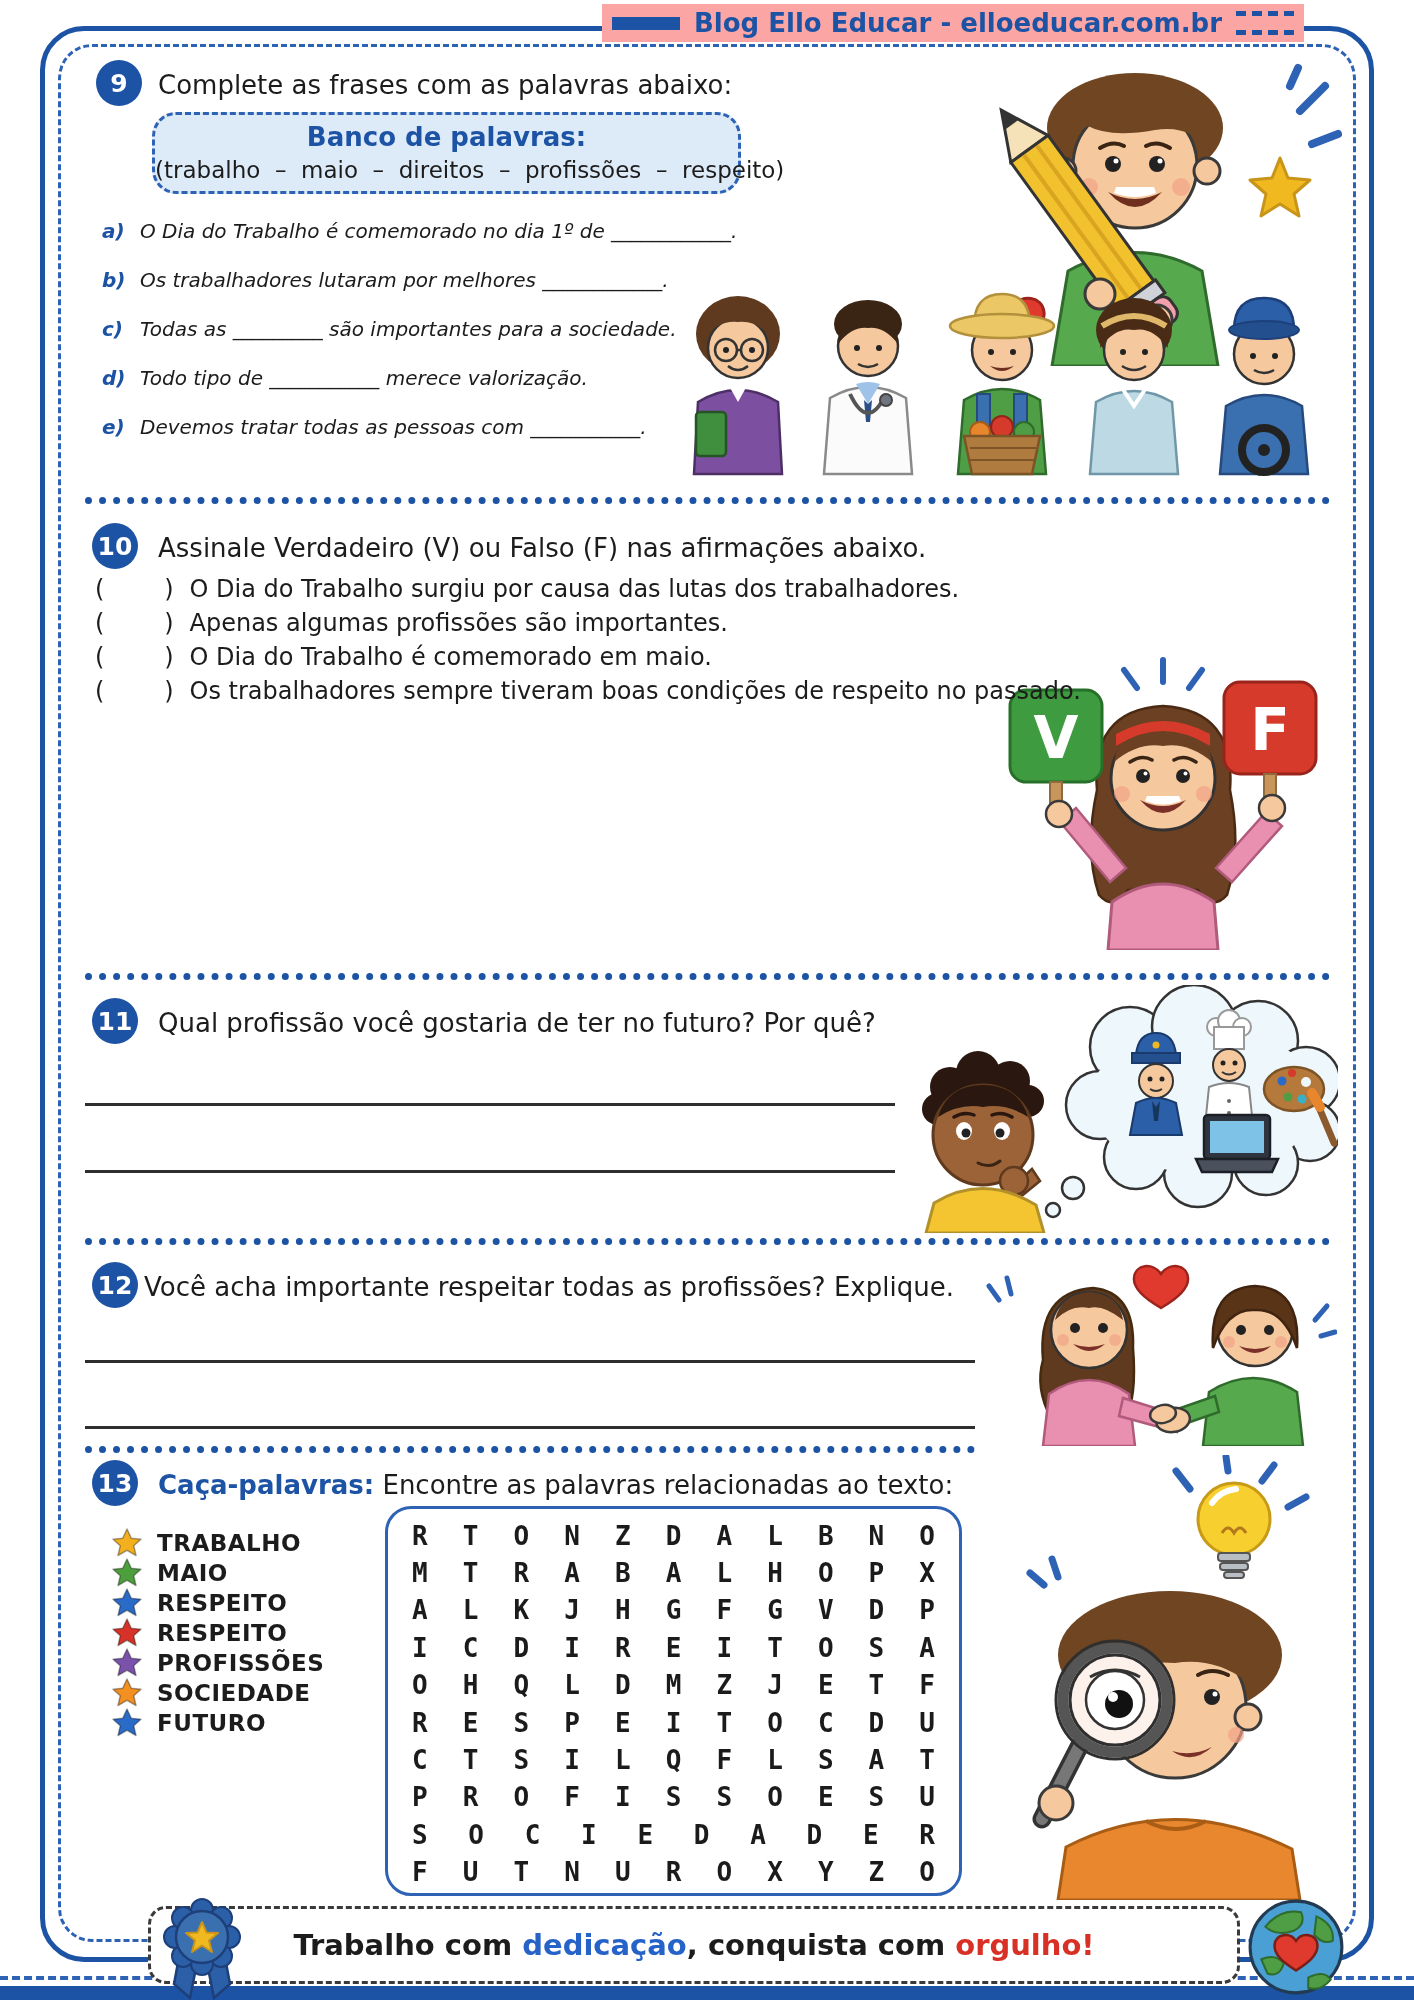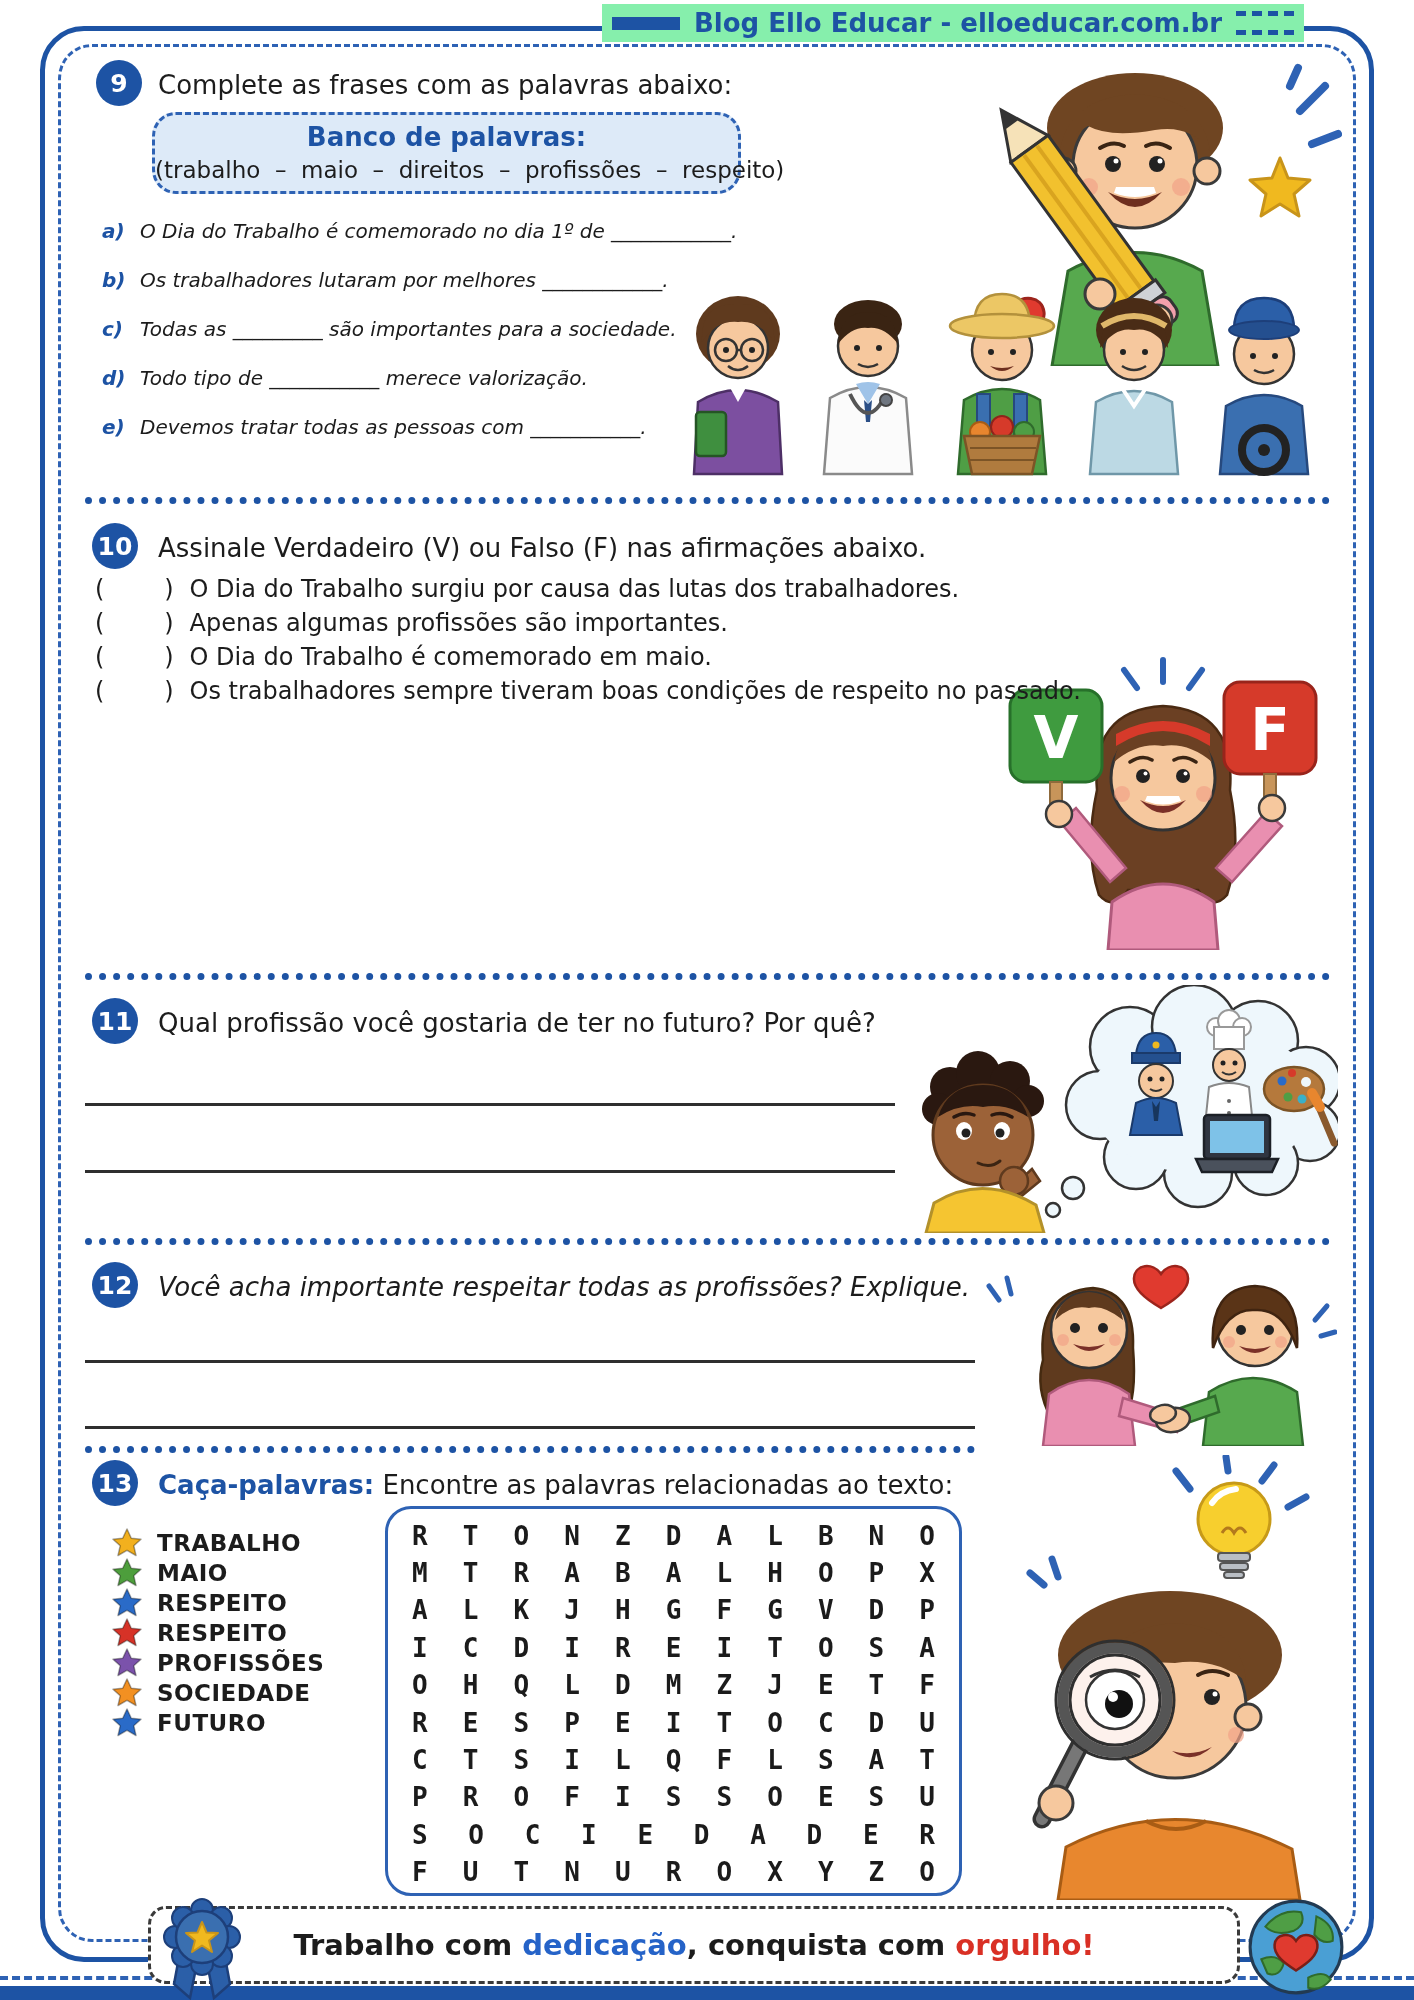--- a/index.html
+++ b/index.html
@@ -5,21 +5,21 @@
   html,body{margin:0;padding:0;background:#fff;}
   .page{position:relative;width:1414px;height:2000px;background:#ffffff;overflow:hidden;
         font-family:"DejaVu Sans","Liberation Sans",sans-serif;color:#1c1c1c;}
   .abs{position:absolute;}
   
   .border-outer{left:40px;top:26px;width:1324px;height:1926px;border:5px solid #1d53a4;border-radius:44px;z-index:1;}
   .border-inner{left:58px;top:44px;width:1292px;height:1892px;border:3px dashed #2e62b4;border-radius:34px;z-index:1;}
   .bottom-dash{left:0;top:1976px;width:1414px;border-top:4px dashed #2e62b4;z-index:1;}
   .bottom-bar{left:0;top:1986px;width:1414px;height:14px;background:#1d53a4;z-index:1;}
   
-  .header{top:4px;right:110px;display:flex;align-items:center;gap:14px;background:#86efac;padding:4px 10px;z-index:6;}
+  .header{top:4px;right:110px;display:flex;align-items:center;gap:14px;background:#fca5a5;padding:4px 10px;z-index:6;}
   .header-bar{width:68px;height:13px;background:#1d53a4;}
   .header-text{font-size:26px;font-weight:bold;white-space:nowrap;}
   .header-dashes{width:58px;height:14px;border-top:5px dashed #1d53a4;border-bottom:5px dashed #1d53a4;}
   
   .badge{background:#1d53a4;color:#fff;border-radius:50%;display:flex;align-items:center;justify-content:center;
          font-weight:bold;font-size:25px;width:46px;height:46px;z-index:3;}
   .qtitle{font-size:26px;font-weight:500;white-space:nowrap;z-index:3;}
   .sep{border-top:7px dotted #1d53a4;z-index:2;}
   .ans-line{border-top:3px solid #2e2e2e;z-index:3;}
   svg.illu{z-index:2;}
@@ -322,21 +322,21 @@
       <path d="M80,178 Q92,184 102,176" stroke="#3a2413" stroke-width="3" fill="none" stroke-linecap="round"></path>
       <path d="M112,204 L134,184 L142,196 L120,214 Z" fill="#9c6238" stroke="#5f3a1e" stroke-width="2.5"></path>
       <circle cx="116" cy="196" r="14" fill="#9c6238" stroke="#5f3a1e" stroke-width="2.5"></circle>
       <path d="M36,218 Q85,188 138,220 L146,248 L28,248 Z" fill="#f5c531" stroke="#b3912a" stroke-width="3"></path>
     </g>
   </svg>
 
   <div class="abs sep" style="left:85px;top:1238px;width:1245px;"></div>
 
   <div class="abs badge" style="left:92px;top:1262px;">12</div>
-  <div class="abs qtitle" style="left:158px;top:1272px;font-style:italic;">Você acha importante respeitar todas as profissões? Explique.</div>
+  <div class="abs qtitle" style="left:144px;top:1272px;">Você acha importante respeitar todas as profissões? Explique.</div>
   <div class="abs ans-line" style="left:85px;top:1360px;width:890px;"></div>
   <div class="abs ans-line" style="left:85px;top:1426px;width:890px;"></div>
 
   <svg class="abs illu" style="left:985px;top:1248px;width:352px;height:198px;" viewBox="0 0 352 198">
     <path d="M176,26 C168,14 150,16 149,30 C148,42 162,52 176,60 C190,52 204,42 203,30 C202,16 184,14 176,26 Z" fill="#e03a2f" stroke="#9c241c" stroke-width="2.5"></path>
     <g stroke="#2e62b4" stroke-width="5" stroke-linecap="round">
       <line x1="14" y1="52" x2="4" y2="38"></line>
         <line x1="26" y1="46" x2="22" y2="30"></line>
       <line x1="330" y1="72" x2="342" y2="58"></line>
         <line x1="336" y1="88" x2="350" y2="84"></line>

